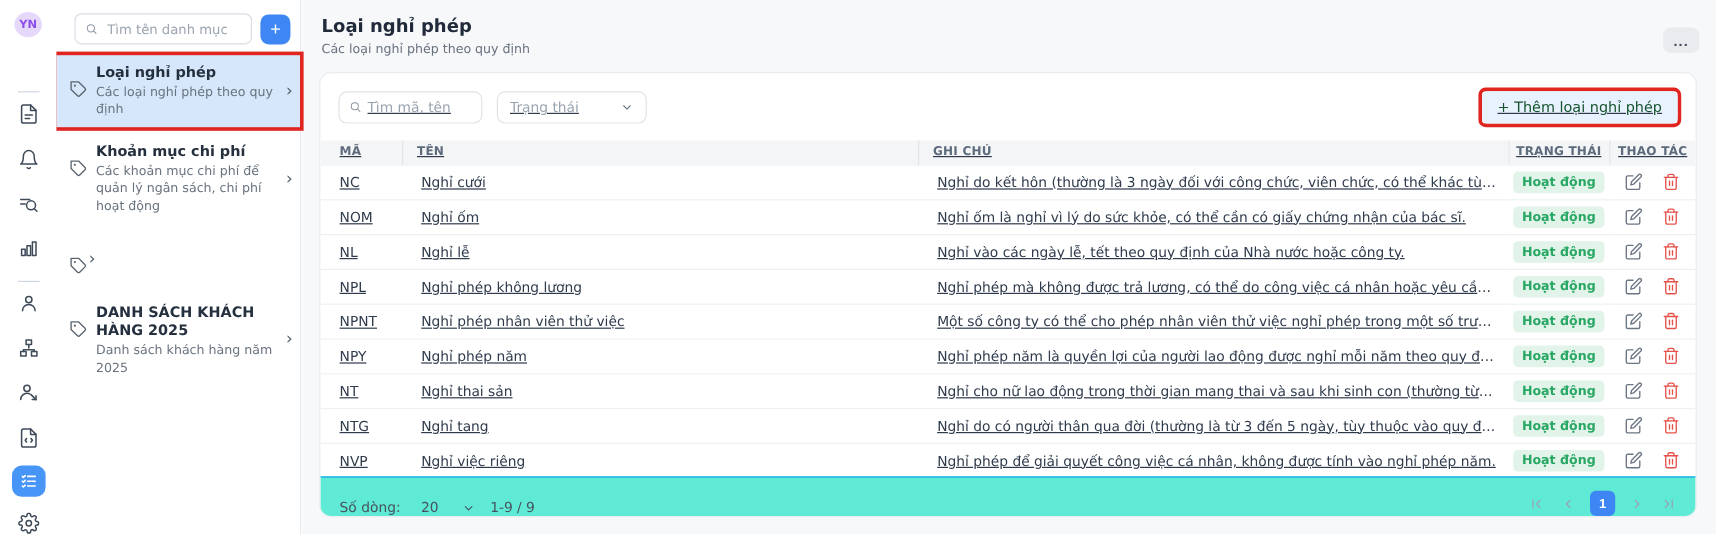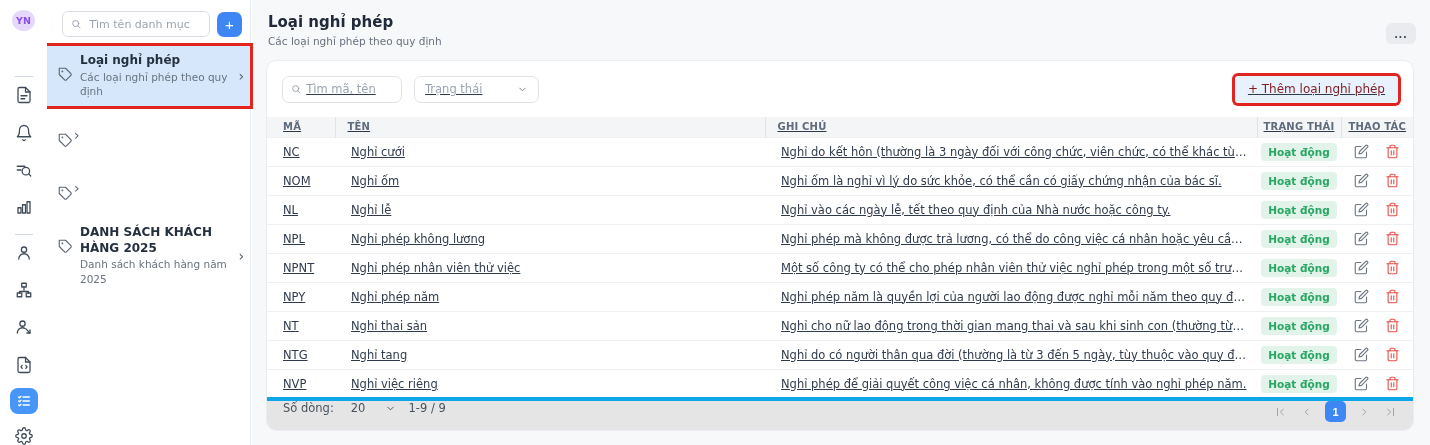--- a/index.html
+++ b/index.html
@@ -46,36 +46,36 @@
 
   .card { position:absolute; left:14px; right:16px; top:60px; height:371px; background:#fff; border:1px solid #e9ecf0; border-radius:10px; overflow:hidden;text-decoration:underline; }
   .toolbar { height:56px; display:flex; align-items:center; padding:0 15px; gap:12px; }
   .tb-search { width:120px; height:27px; border:1px solid #dfe3e8; border-radius:7px; display:flex; align-items:center; gap:5px; padding:0 8px; }
   .tb-search svg { width:12px; height:12px; stroke:#8d97a3; fill:none; stroke-width:2; stroke-linecap:round; }
   .tb-search input { border:none; outline:none; width:100%; font-size:11.5px; font-family:inherit; color:#2f3b4c; }
   .tb-search input::placeholder { color:#9aa4b0; }
   .tb-select { width:125px; height:27px; border:1px solid #dfe3e8; border-radius:7px; display:flex; align-items:center; justify-content:space-between; padding:0 10px; color:#9aa4b0; font-size:11.5px; cursor:pointer; }
   .tb-select svg { width:11px; height:11px; stroke:#6b7683; fill:none; stroke-width:2; stroke-linecap:round; stroke-linejoin:round; }
   .add-wrap { margin-left:auto; box-shadow:0 0 0 3px #e02420; border-radius:3px; }
-  .add-btn { height:27px; padding:0 13px; background:#e8f1fe; color:#7f1d1d; font-size:12px; border:none; border-radius:5px; display:flex; align-items:center; cursor:pointer; font-family:inherit; }
+  .add-btn { height:27px; padding:0 13px; background:#e8f1fe; color:#14532d; font-size:12px; border:none; border-radius:5px; display:flex; align-items:center; cursor:pointer; font-family:inherit; }
 
   table { width:100%; border-collapse:collapse; table-layout:fixed; }
   col.c-code { width:68px; } col.c-name { width:430px; } col.c-status { width:84px; } col.c-actions { width:72px; }
   th { height:20px; background:#f4f5f7; font-size:10px; font-weight:700; color:#5d6b7c; text-align:left; padding:0 10px 0 16px; letter-spacing:.2px; white-space:nowrap; overflow:hidden;margin-top:40px; }
   th + th { border-left:1px solid #e0e4e9; padding-left:12px; }
   th.center, td.center { text-align:center; padding-left:4px; padding-right:4px; }
   td { height:29px; border-top:1px solid #eef0f3; font-size:11.5px; color:#2f3b4c; padding:0 10px 0 16px; white-space:nowrap; overflow:hidden; text-overflow:ellipsis; }
   .badge { display:inline-block; padding:3px 7px; border-radius:4px; background:#e2f4ea; color:#29a764; font-size:10.5px; font-weight:700; }
   .row-actions { display:flex; align-items:center; justify-content:center; gap:15px; }
   .icon-btn { background:none; border:none; cursor:pointer; width:16px; height:16px; padding:0; }
   .icon-btn svg { width:15px; height:15px; fill:none; stroke-width:1.8; stroke-linecap:round; stroke-linejoin:round; }
   .edit svg { stroke:#6b7684; }
   .del svg { stroke:#e8504a; }
 
-  .tfooter { position:absolute; left:0; right:0; bottom:0; height:33px; border-top:4px solid #0ea5e9; display:flex; align-items:flex-start; padding:0 13px 0 16px; font-size:11.5px; color:#47525f; background:#e5e5e5; }
+  .tfooter { position:absolute; left:0; right:0; bottom:0; height:33px; border-top:1px solid #0ea5e9; display:flex; align-items:flex-end; padding:0 13px 0 16px; font-size:11.5px; color:#47525f; background:#5eead4; }
   .pagesize { display:flex; align-items:center; gap:20px; margin-left:17px; cursor:pointer; }
   .pagesize svg { width:11px; height:11px; stroke:#47525f; fill:none; stroke-width:2; stroke-linecap:round; stroke-linejoin:round; }
   .range { margin-left:12px; }
   .pager { margin-left:auto; display:flex; align-items:center; gap:6px; }
   .pg-btn { width:20px; height:20px; display:flex; align-items:center; justify-content:center; background:none; border:none; cursor:pointer; }
   .pg-btn svg { width:14px; height:14px; stroke:#9aa3af; fill:none; stroke-width:1.7; stroke-linecap:round; stroke-linejoin:round; }
   .pg-current { width:21px; height:21px; border-radius:5px; background:#3d86f4; color:#fff; font-size:11px; font-weight:600; display:flex; align-items:center; justify-content:center; border:none; cursor:pointer; margin:0 2px; }
 </style>
 </head>
 <body>
@@ -187,20 +187,24 @@
       <span class="sb-chevron">›</span>
     </div>
 
     <div class="sb-item">
       <span class="sb-tag">
         <svg viewBox="0 0 24 24">
           <path d="M20.59 13.41l-7.17 7.17a2 2 0 0 1-2.83 0L2 12V2h10l8.59 8.59a2 2 0 0 1 0 2.83z"></path>
           <circle cx="7" cy="7" r="0.6"></circle>
         </svg>
       </span>
+      <div class="sb-texts">
+        <div class="sb-title">Khoản mục chi phí</div>
+        <div class="sb-desc">Các khoản mục chi phí để quản lý ngân sách, chi phí hoạt động</div>
+      </div>
       <span class="sb-chevron">›</span>
     </div>
 
     <div class="sb-item">
       <span class="sb-tag">
         <svg viewBox="0 0 24 24">
           <path d="M20.59 13.41l-7.17 7.17a2 2 0 0 1-2.83 0L2 12V2h10l8.59 8.59a2 2 0 0 1 0 2.83z"></path>
           <circle cx="7" cy="7" r="0.6"></circle>
         </svg>
       </span>

